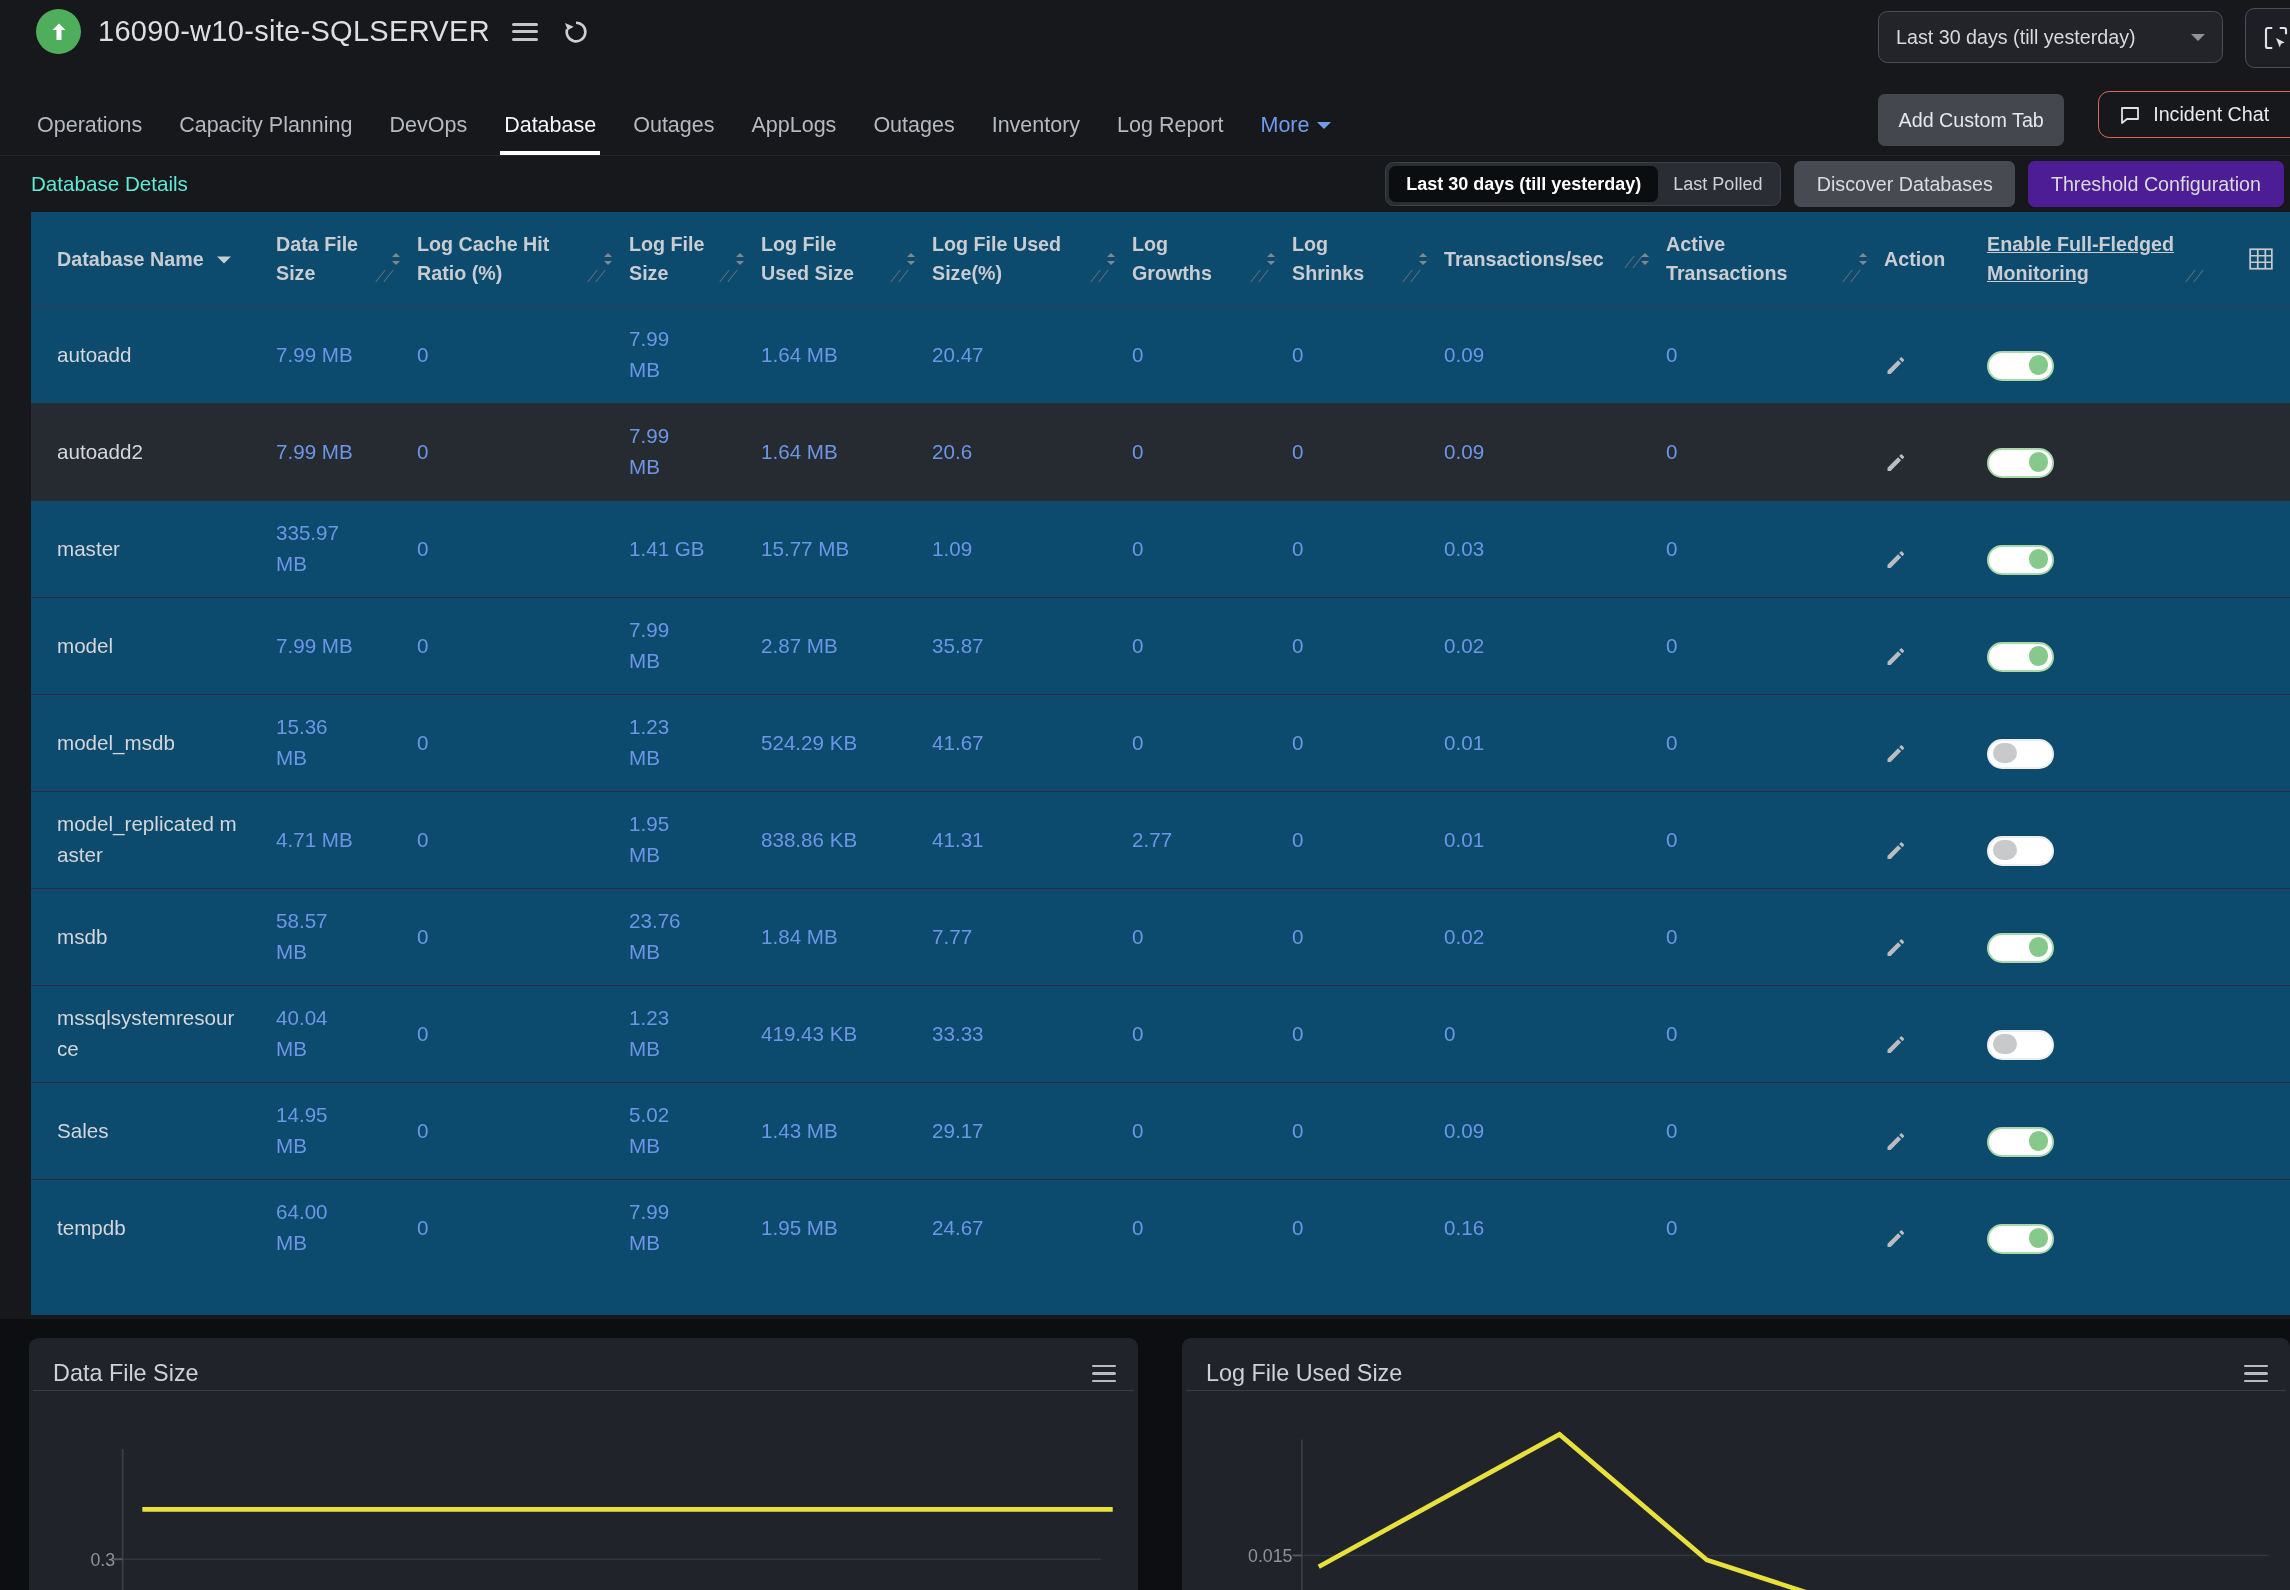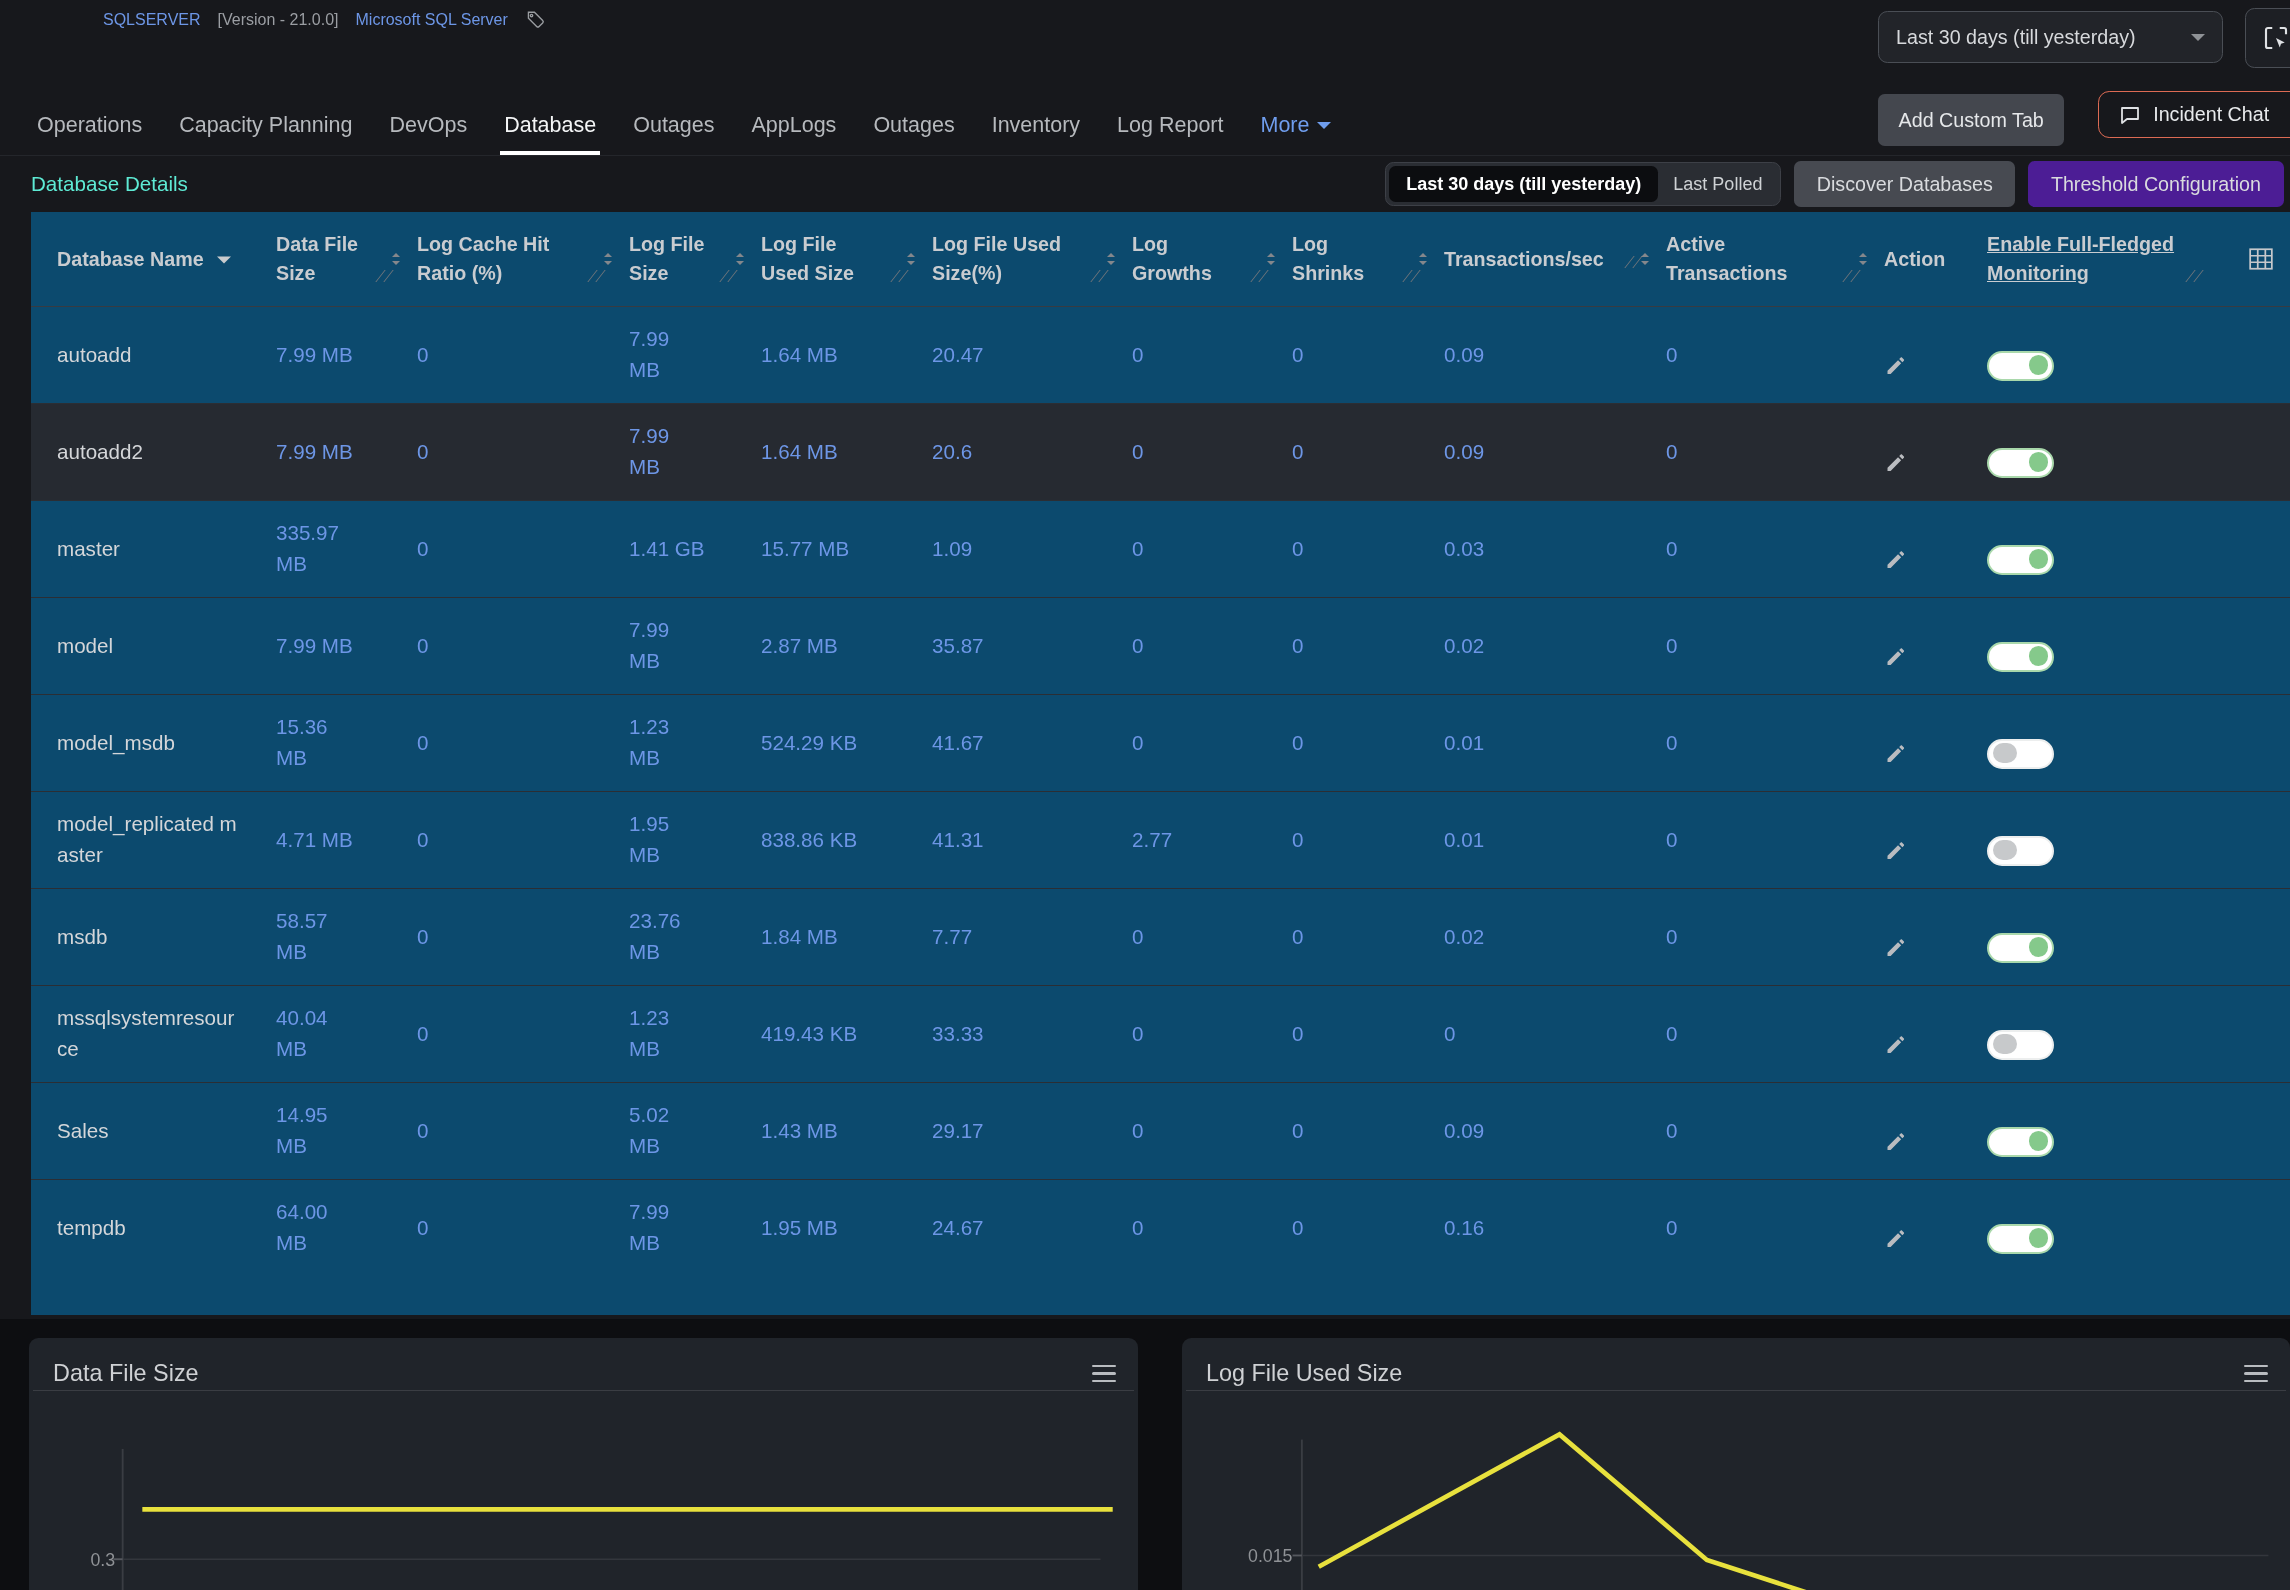--- a/index.html
+++ b/index.html
@@ -106,27 +106,35 @@
     padding:19px 22.5px 0 24px;height:52px;box-sizing:border-box;}
   .panel-title{font-size:23.4px;color:#cfd1d4;}
   .panel-div{border-bottom:0.9px solid #3a3d43;margin:0 3.7px;}
   .panel svg.chart{display:block;width:100%;height:200px;overflow:hidden;}
   .pburger i{width:24px;height:2.8px;background:#b9bcc0;}
 </style>
 </head>
 <body>
 
 <div class="hdr">
-  <div class="sub-row">
-    <span class="lnk">SQLSERVER</span>
-    <span class="ver">[Version - 21.0.0]</span>
-    <span class="lnk">Microsoft SQL Server</span>
-    <svg class="tag-ic" viewBox="0 0 24 24" fill="none" stroke="#9a9da1" stroke-width="1.6">
-      <path d="M20.6 13.4 11 3.8H4v7l9.6 9.6c.8.8 2 .8 2.8 0l4.2-4.2c.8-.8.8-2 0-2.8z"></path>
-      <circle cx="7.6" cy="7.6" r="1.4"></circle>
+  <div class="monitor-row">
+    <span class="status-badge">
+      <svg viewBox="0 0 24 24" fill="#ffffff">
+          <path d="M12 3.5l6.4 6.6h-3.9V20h-5V10.1H5.6z"></path>
+        </svg>
+    </span>
+    <span class="page-title">16090-w10-site-SQLSERVER</span>
+    <span class="burger hdr-burger">
+        <i></i>
+        <i></i>
+        <i></i>
+      </span>
+    <svg class="refresh" viewBox="0 0 24 24">
+      <path d="M12 4a8 8 0 1 1-7.6 5.6" fill="none" stroke="#cdd0d3" stroke-width="2.2"></path>
+      <path d="M2.6 4.2 4.9 10.4 10 7.4z" fill="#cdd0d3"></path>
     </svg>
   </div>
 
   <div class="period-dd">
     <span>Last 30 days (till yesterday)</span>
     <span class="chev"></span>
   </div>
   <div class="export-btn">
     <svg width="30" height="30" viewBox="0 0 24 24" fill="none" stroke="#dfe1e4" stroke-width="1.7">
       <path d="M9 4H5.5A1.5 1.5 0 0 0 4 5.5v13A1.5 1.5 0 0 0 5.5 20H9"></path>

